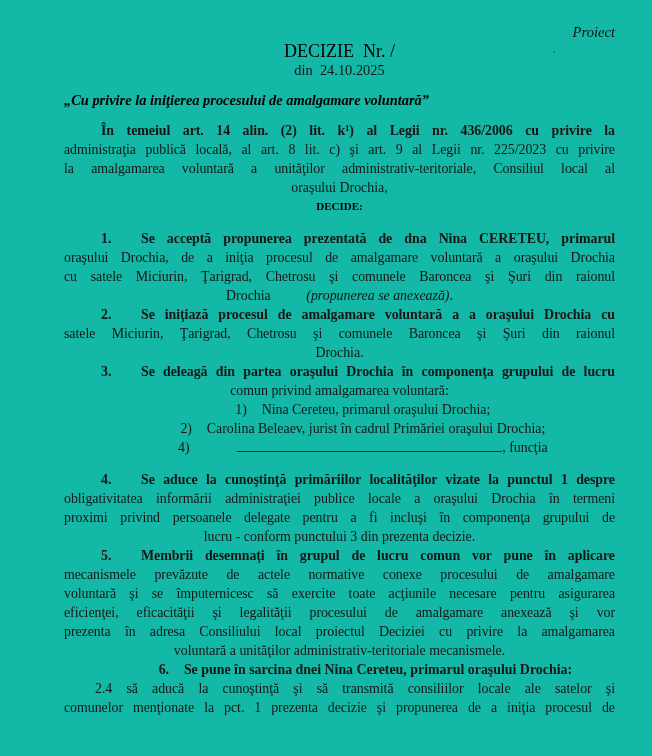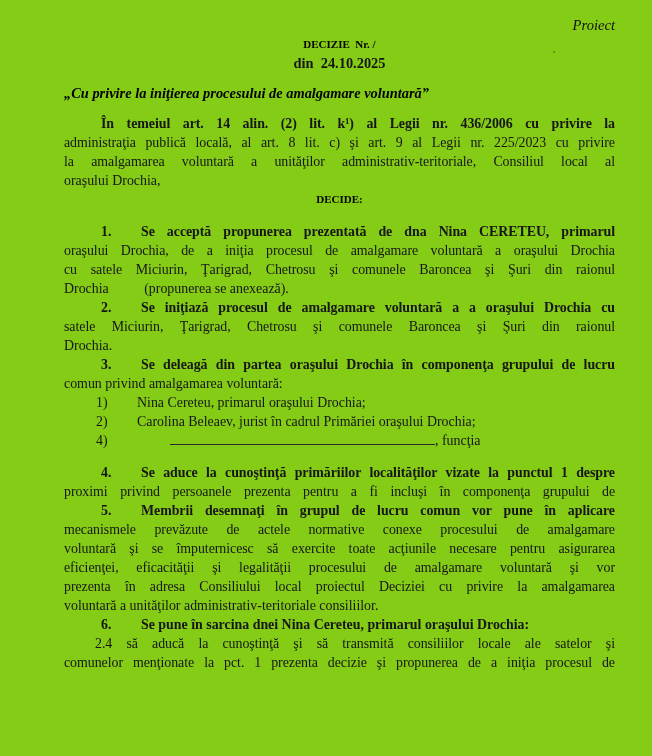--- a/index.html
+++ b/index.html
@@ -1,42 +1,42 @@
 <!DOCTYPE html>
 <html><head>
 <meta charset="utf-8">
 <style>
   html,body{margin:0;padding:0;background:#ffffff;}
   body{width:652px;height:756px;overflow:hidden;}
   .page{
     position:relative;
     width:652px;height:756px;
     box-sizing:border-box;
-    padding:16px 37px 0 64px;
-    background:#84cc16;
+    padding:23px 37px 0 64px;
+    background:#14b8a6;
     font-family:"Liberation Serif","DejaVu Serif",serif;
     font-size:13.9px;
     line-height:19px;
     color:#161616;
   }
   .line{min-height:19px;}
   .j{text-align:justify;text-align-last:justify;letter-spacing:-0.05px;}
-  .last{text-align:left;}
+  .last{text-align:center;}
   .ind37{padding-left:37px;font-weight:bold;}
   .ind32{padding-left:32px;}
   .ind31{padding-left:31px;}
   .num{display:inline-block;width:40px;text-indent:0;}
   .dnum{display:inline-block;width:41px;text-indent:0;}
   .wm{text-align:right;font-style:italic;font-size:14.6px;color:#111;}
-  .hnum{text-align:center;font-weight:bold;white-space:pre;font-size:11px;color:#000;}
-  .hdate{text-align:center;white-space:pre;font-size:14.4px;font-weight:bold;}
+  .hnum{text-align:center;font-weight:normal;white-space:pre;font-size:18px;color:#000;}
+  .hdate{text-align:center;white-space:pre;font-size:14.4px;}
   .subject{font-weight:bold;font-style:italic;font-size:14.4px;margin:11px 0;color:#000;}
   .decide{text-align:center;font-weight:bold;font-size:11px;color:#000;}
   .mt{margin-top:13px;}
-  .it{margin-left:32px;}
+  .it{font-style:italic;margin-left:32px;}
   .blank{display:inline-block;width:265px;height:13px;border-bottom:1.4px solid #2a2a2a;margin-left:33px;vertical-align:baseline;}
   .artifact{position:absolute;left:553px;top:40px;font-size:9px;color:#333;}
 </style>
 </head>
 <body>
 
 <div class="page">
 
   <div class="line wm">Proiect</div>
   <span class="artifact">,</span>
@@ -74,30 +74,32 @@
   </div>
 
   <div>
     <div class="line last ind32"><span class="dnum">1)</span><span>Nina Cereteu, primarul oraşului Drochia;</span></div>
     <div class="line last ind32"><span class="dnum">2)</span><span>Carolina Beleaev, jurist în cadrul Primăriei oraşului Drochia;</span></div>
     <div class="line last ind32"><span class="dnum">4)</span><span class="blank"></span><span>, funcţia</span></div>
   </div>
 
   <div class="mt">
     <div class="line j ind37"><span class="num">4.</span><span>Se aduce la cunoştinţă primăriilor localităţilor vizate la punctul 1 despre</span></div>
-    <div class="line j">proximi privind persoanele prezenta pentru a fi incluşi în componenţa grupului de</div>
+    <div class="line j">obligativitatea informării administraţiei publice locale a oraşului Drochia în termeni</div>
+    <div class="line j">proximi privind persoanele delegate pentru a fi incluşi în componenţa grupului de</div>
+    <div class="line last">lucru - conform punctului 3 din prezenta decizie.</div>
   </div>
 
   <div>
     <div class="line j ind37"><span class="num">5.</span><span>Membrii desemnaţi în grupul de lucru comun vor pune în aplicare</span></div>
     <div class="line j">mecanismele prevăzute de actele normative conexe procesului de amalgamare</div>
     <div class="line j">voluntară şi se împuternicesc să exercite toate acţiunile necesare pentru asigurarea</div>
-    <div class="line j">eficienţei, eficacităţii şi legalităţii procesului de amalgamare voluntară şi vor</div>
+    <div class="line j">eficienţei, eficacităţii şi legalităţii procesului de amalgamare anexează şi vor</div>
     <div class="line j">prezenta în adresa Consiliului local proiectul Deciziei cu privire la amalgamarea</div>
-    <div class="line last">voluntară a unităţilor administrativ-teritoriale consiliilor.</div>
+    <div class="line last">voluntară a unităţilor administrativ-teritoriale mecanismele.</div>
   </div>
 
   <div>
     <div class="line last ind37"><span class="num">6.</span><span>Se pune în sarcina dnei Nina Cereteu, primarul oraşului Drochia:</span></div>
   </div>
 
   <div>
     <div class="line j ind31"><span>2.4</span> <span>să aducă la cunoştinţă şi să transmită consiliilor locale ale satelor şi</span></div>
     <div class="line j">comunelor menţionate la pct. 1 prezenta decizie şi propunerea de a iniţia procesul de</div>
   </div>

